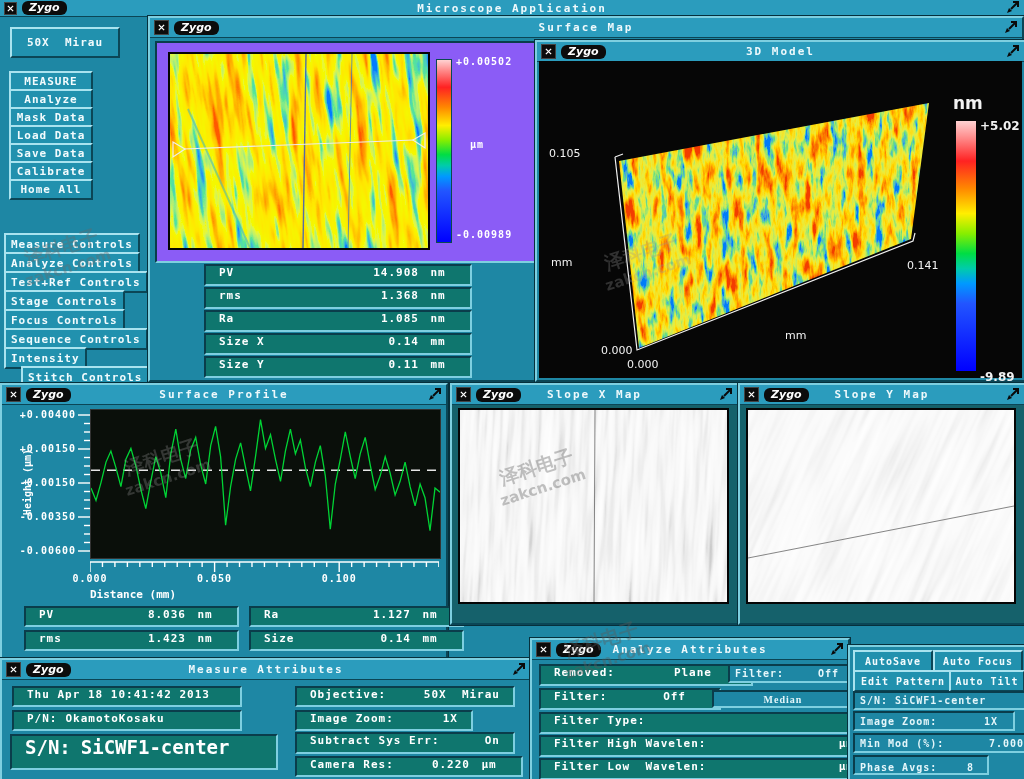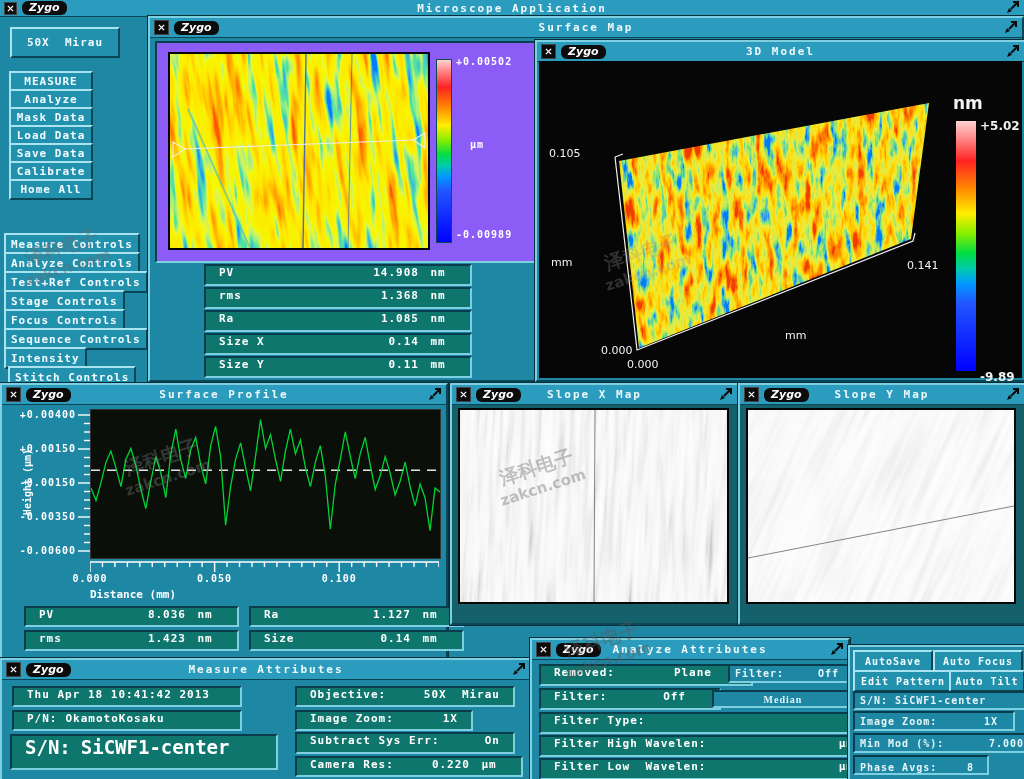--- a/index.html
+++ b/index.html
@@ -74,21 +74,21 @@
   <div class="btn" style="left:9px;top:161px;width:80px;height:17px;">Calibrate</div>
   <div class="btn" style="left:9px;top:179px;width:80px;height:17px;">Home All</div>
 
   <div class="btn" style="left:4px;top:233px;height:18px;padding:0 5px;">Measure Controls</div>
   <div class="btn" style="left:4px;top:252px;height:18px;padding:0 5px;">Analyze Controls</div>
   <div class="btn" style="left:4px;top:271px;height:18px;padding:0 5px;">Test+Ref Controls</div>
   <div class="btn" style="left:4px;top:290px;height:18px;padding:0 5px;">Stage Controls</div>
   <div class="btn" style="left:4px;top:309px;height:18px;padding:0 5px;">Focus Controls</div>
   <div class="btn" style="left:4px;top:328px;height:18px;padding:0 5px;">Sequence Controls</div>
   <div class="btn" style="left:4px;top:347px;height:18px;padding:0 5px;">Intensity</div>
-  <div class="btn" style="left:8px;top:366px;height:18px;padding:0 5px;">Stitch Controls</div>
+  <div class="btn" style="left:21px;top:366px;height:18px;padding:0 5px;">Stitch Controls</div>
 
   <div class="win" style="left:148px;top:16px;width:872px;height:362px;">
     <div class="tbar">
       <span class="closebox">
           <svg width="7" height="7" viewBox="0 0 8 8">
             <path d="M1 1 L7 7 M7 1 L1 7" stroke="#fff" stroke-width="1.5"></path>
           </svg>
         </span>
       <span class="zlogo">Zygo</span>
       <span class="title">Surface Map</span>

